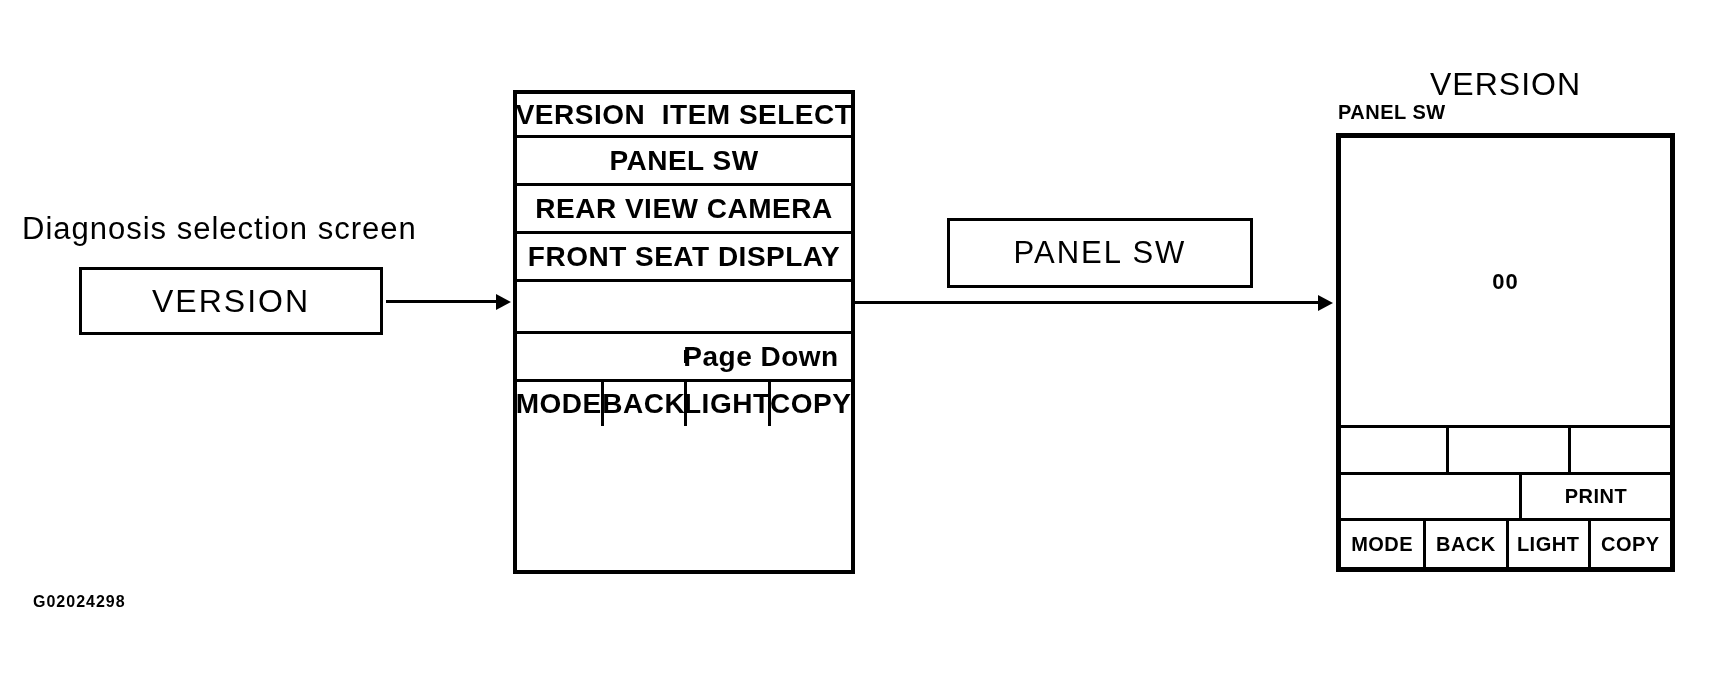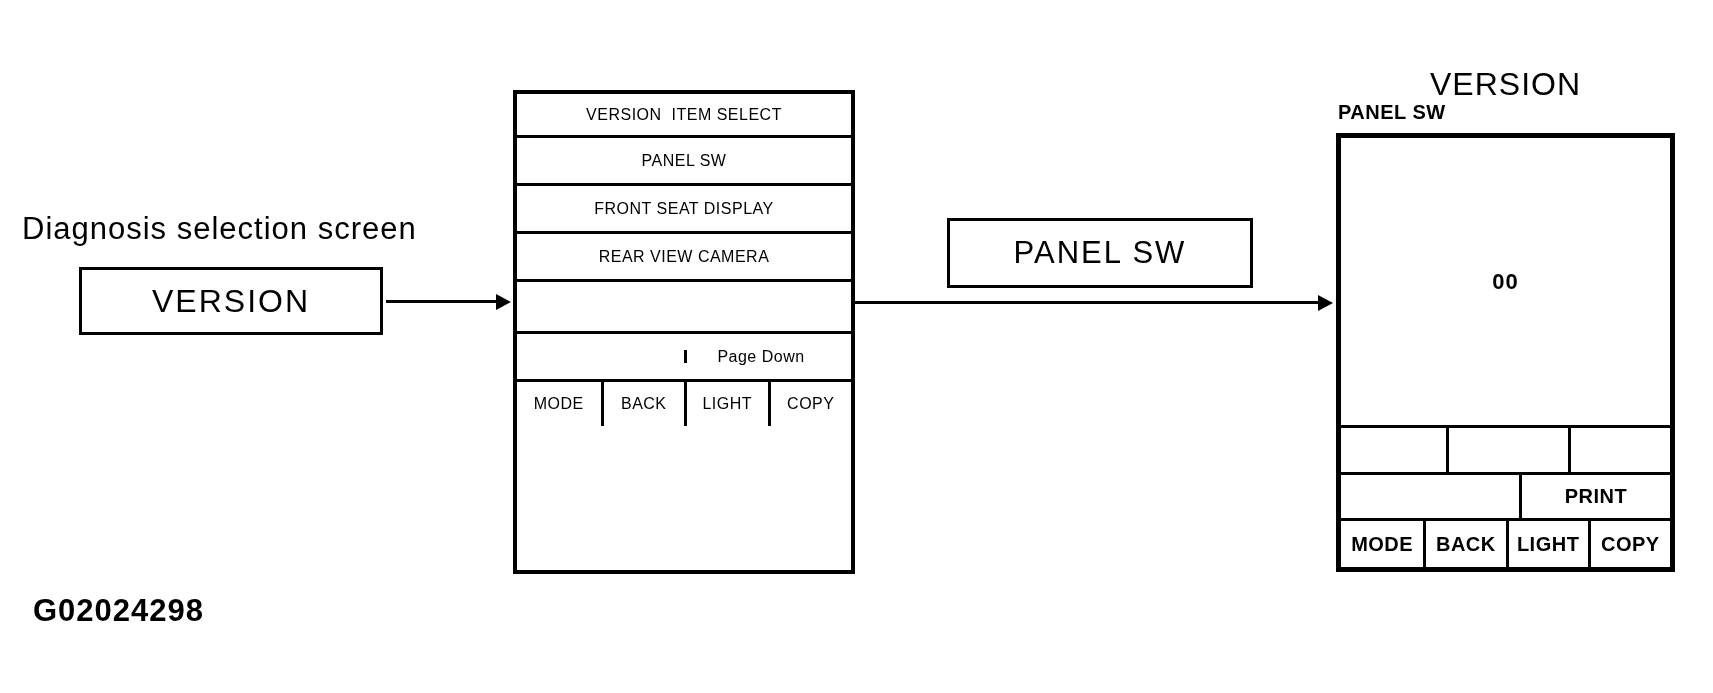--- a/index.html
+++ b/index.html
@@ -14,21 +14,21 @@
   .abs { position:absolute; }
 
   
   .caption {
     left:22px; top:211px;
     font-size:31px; letter-spacing:1px;
     white-space:pre;
   }
   .figure-id {
     left:33px; top:593px;
-    font-size:31px; font-weight:bold; letter-spacing:1px;
+    font-size:16px; font-weight:bold; letter-spacing:1px;
   }
 
   
   .labelbox {
     border:3px solid #000;
     display:flex; align-items:center; justify-content:center;
     font-size:32px; letter-spacing:2px;
     background:#fff;
   }
   .version-box { left:79px; top:267px; width:304px; height:68px; }
@@ -49,21 +49,21 @@
 
   
   .menu {
     left:513px; top:90px; width:342px; height:484px;
     border:4px solid #000; background:#fff;
     display:flex; flex-direction:column;
   }
   .mrow {
     display:flex; align-items:center; justify-content:center;
     border-top:3px solid #000;
-    font-size:16px; font-weight:normal; letter-spacing:0.5px;
+    font-size:28px; font-weight:bold; letter-spacing:0.5px;
     white-space:pre;
   }
   .mrow.header { border-top:none; height:41px; }
   .mrow.item { height:48px; }
   .mrow.empty { height:52px; }
   .mrow.split { height:48px; padding:16px; }
   .mrow.quad { height:47px; padding:0; }
   .mrow.split, .mrow.quad { align-items:stretch; justify-content:flex-start; }
   .cell {
     display:flex; align-items:center; justify-content:center;
@@ -111,22 +111,22 @@
 <div class="abs labelbox version-box">
   <span>VERSION</span>
 </div>
 
 <div class="abs arrow-line arrow1-line"></div>
 <div class="abs arrow-head arrow1-head"></div>
 
 <div class="abs menu">
   <div class="mrow header">VERSION  ITEM SELECT</div>
   <div class="mrow item">PANEL SW</div>
+  <div class="mrow item">REAR VIEW CAMERA</div>
   <div class="mrow item">FRONT SEAT DISPLAY</div>
-  <div class="mrow item">REAR VIEW CAMERA</div>
   <div class="mrow empty"></div>
   <div class="mrow split">
     <div class="cell half"></div>
     <div class="cell half divided">Page Down</div>
   </div>
   <div class="mrow quad">
     <div class="cell quarter">MODE</div>
     <div class="cell quarter divided">BACK</div>
     <div class="cell quarter divided">LIGHT</div>
     <div class="cell quarter divided">COPY</div>

